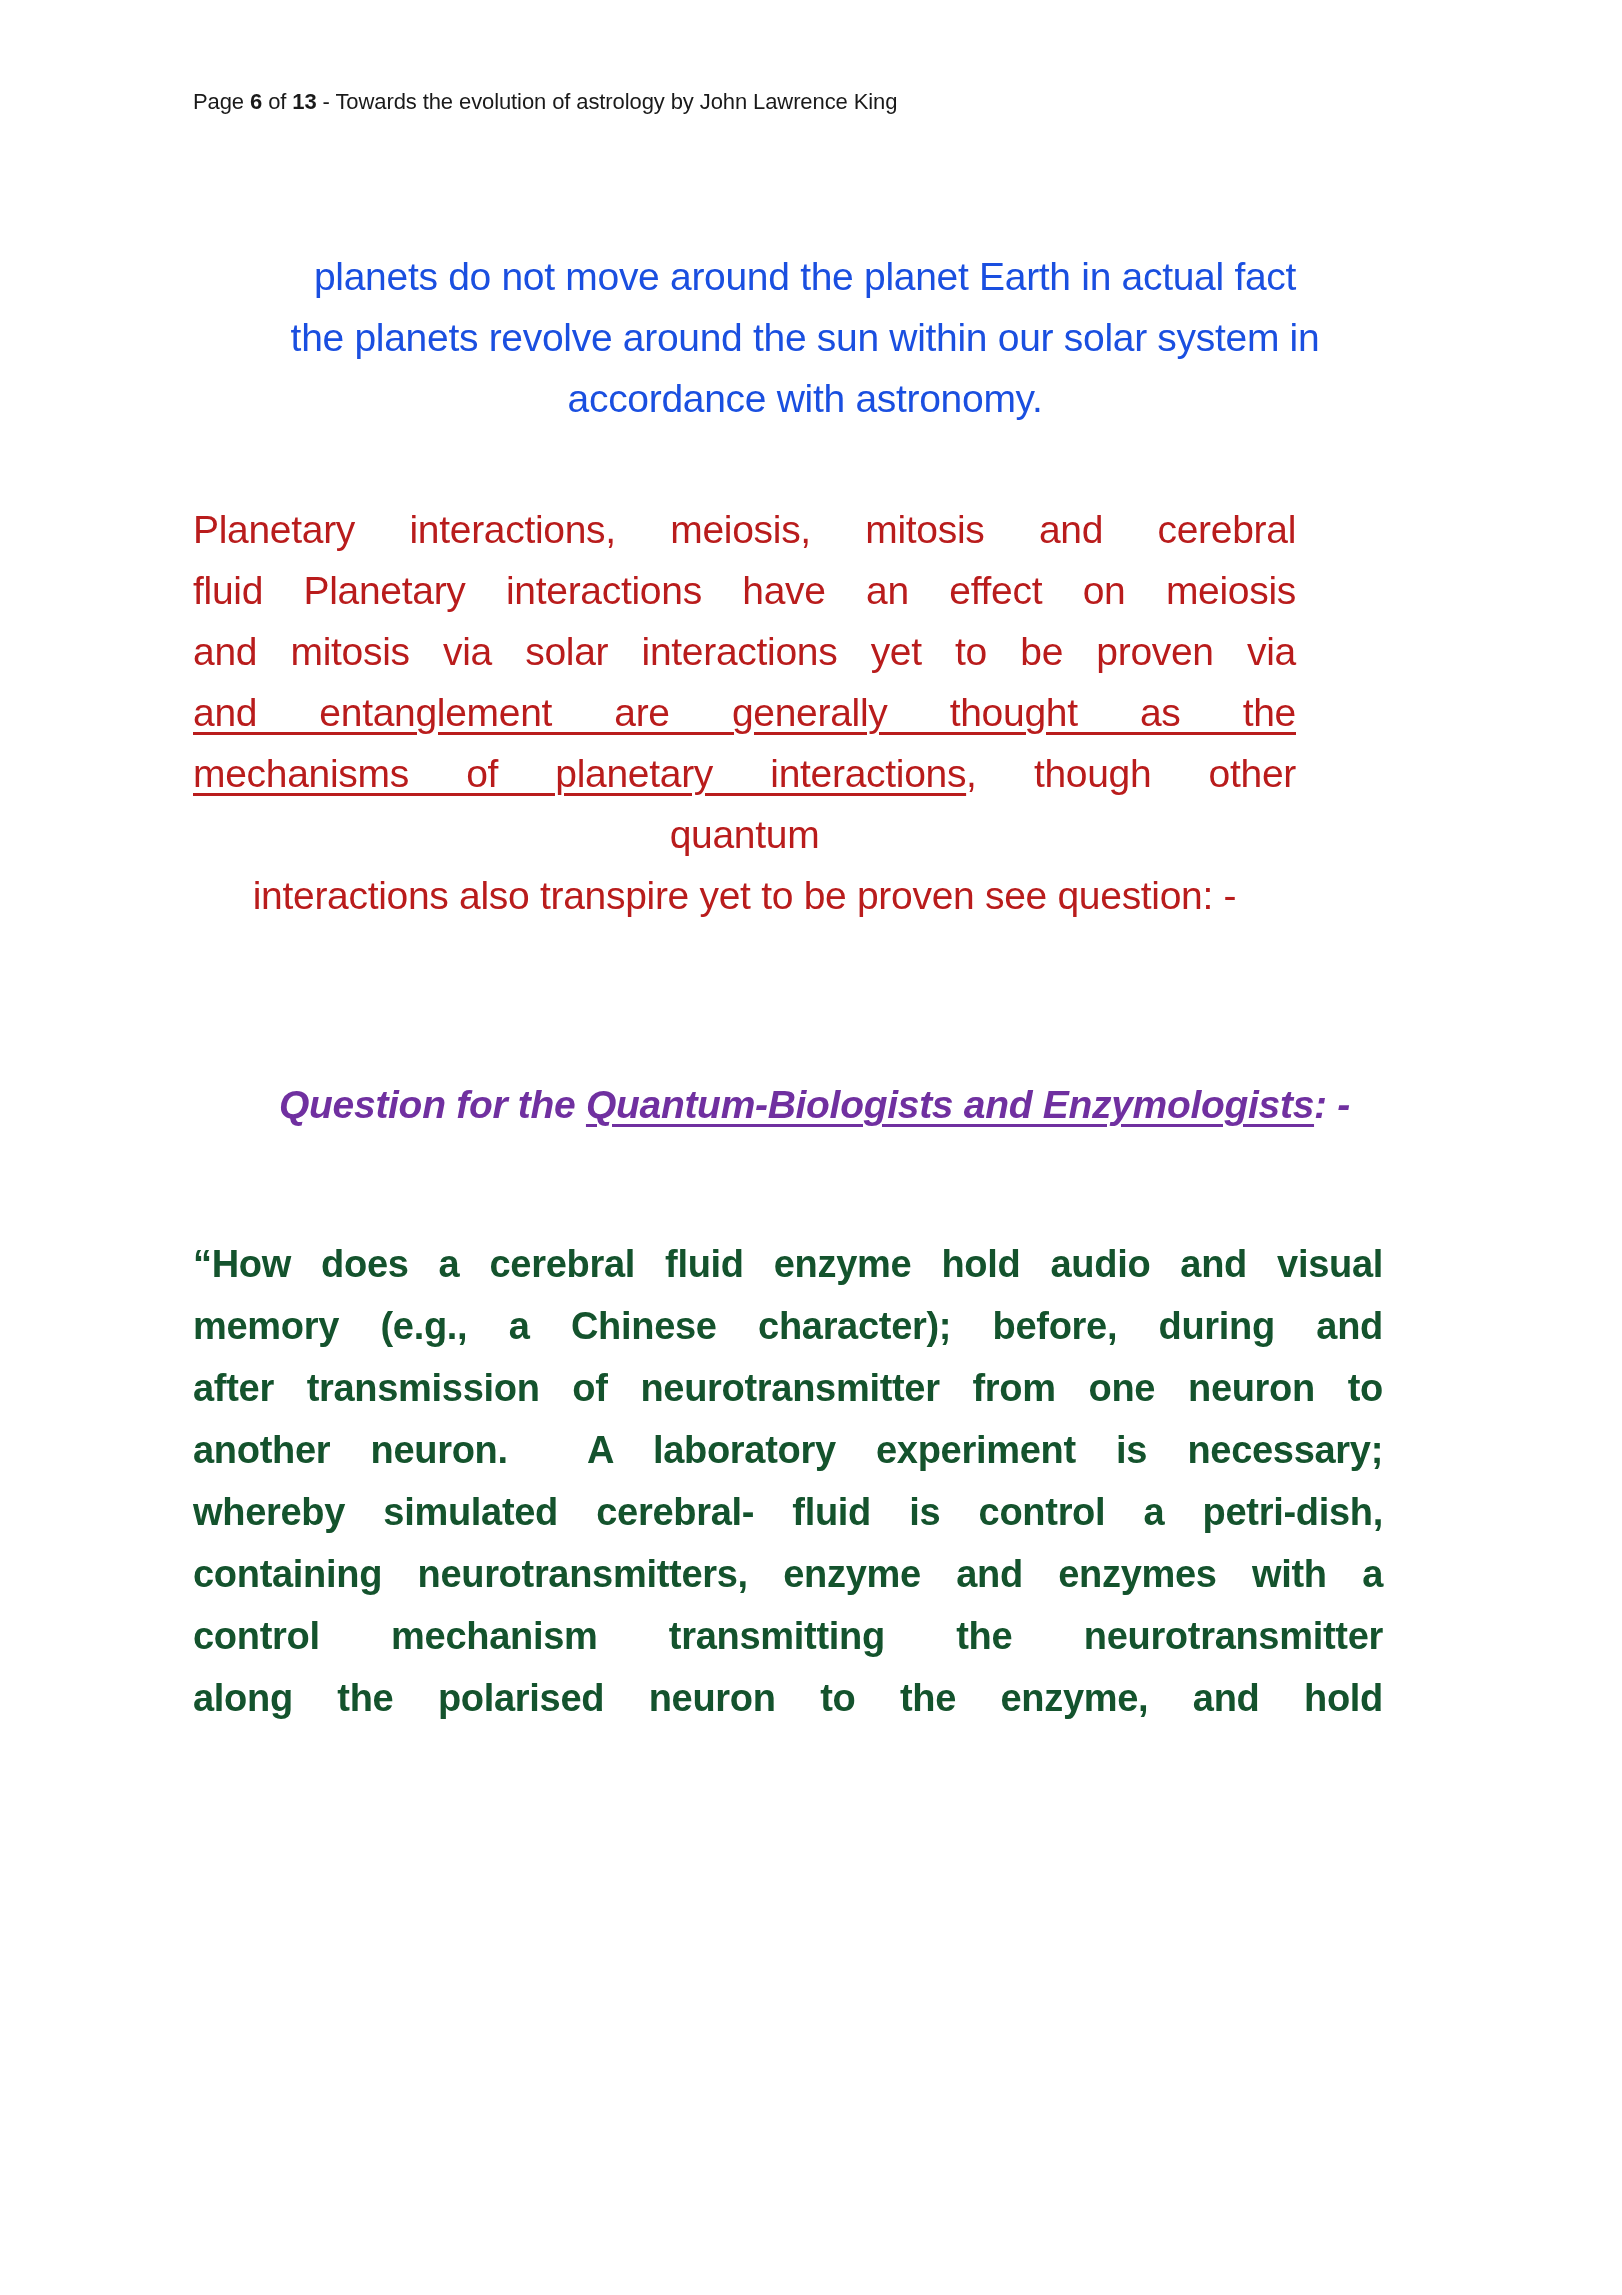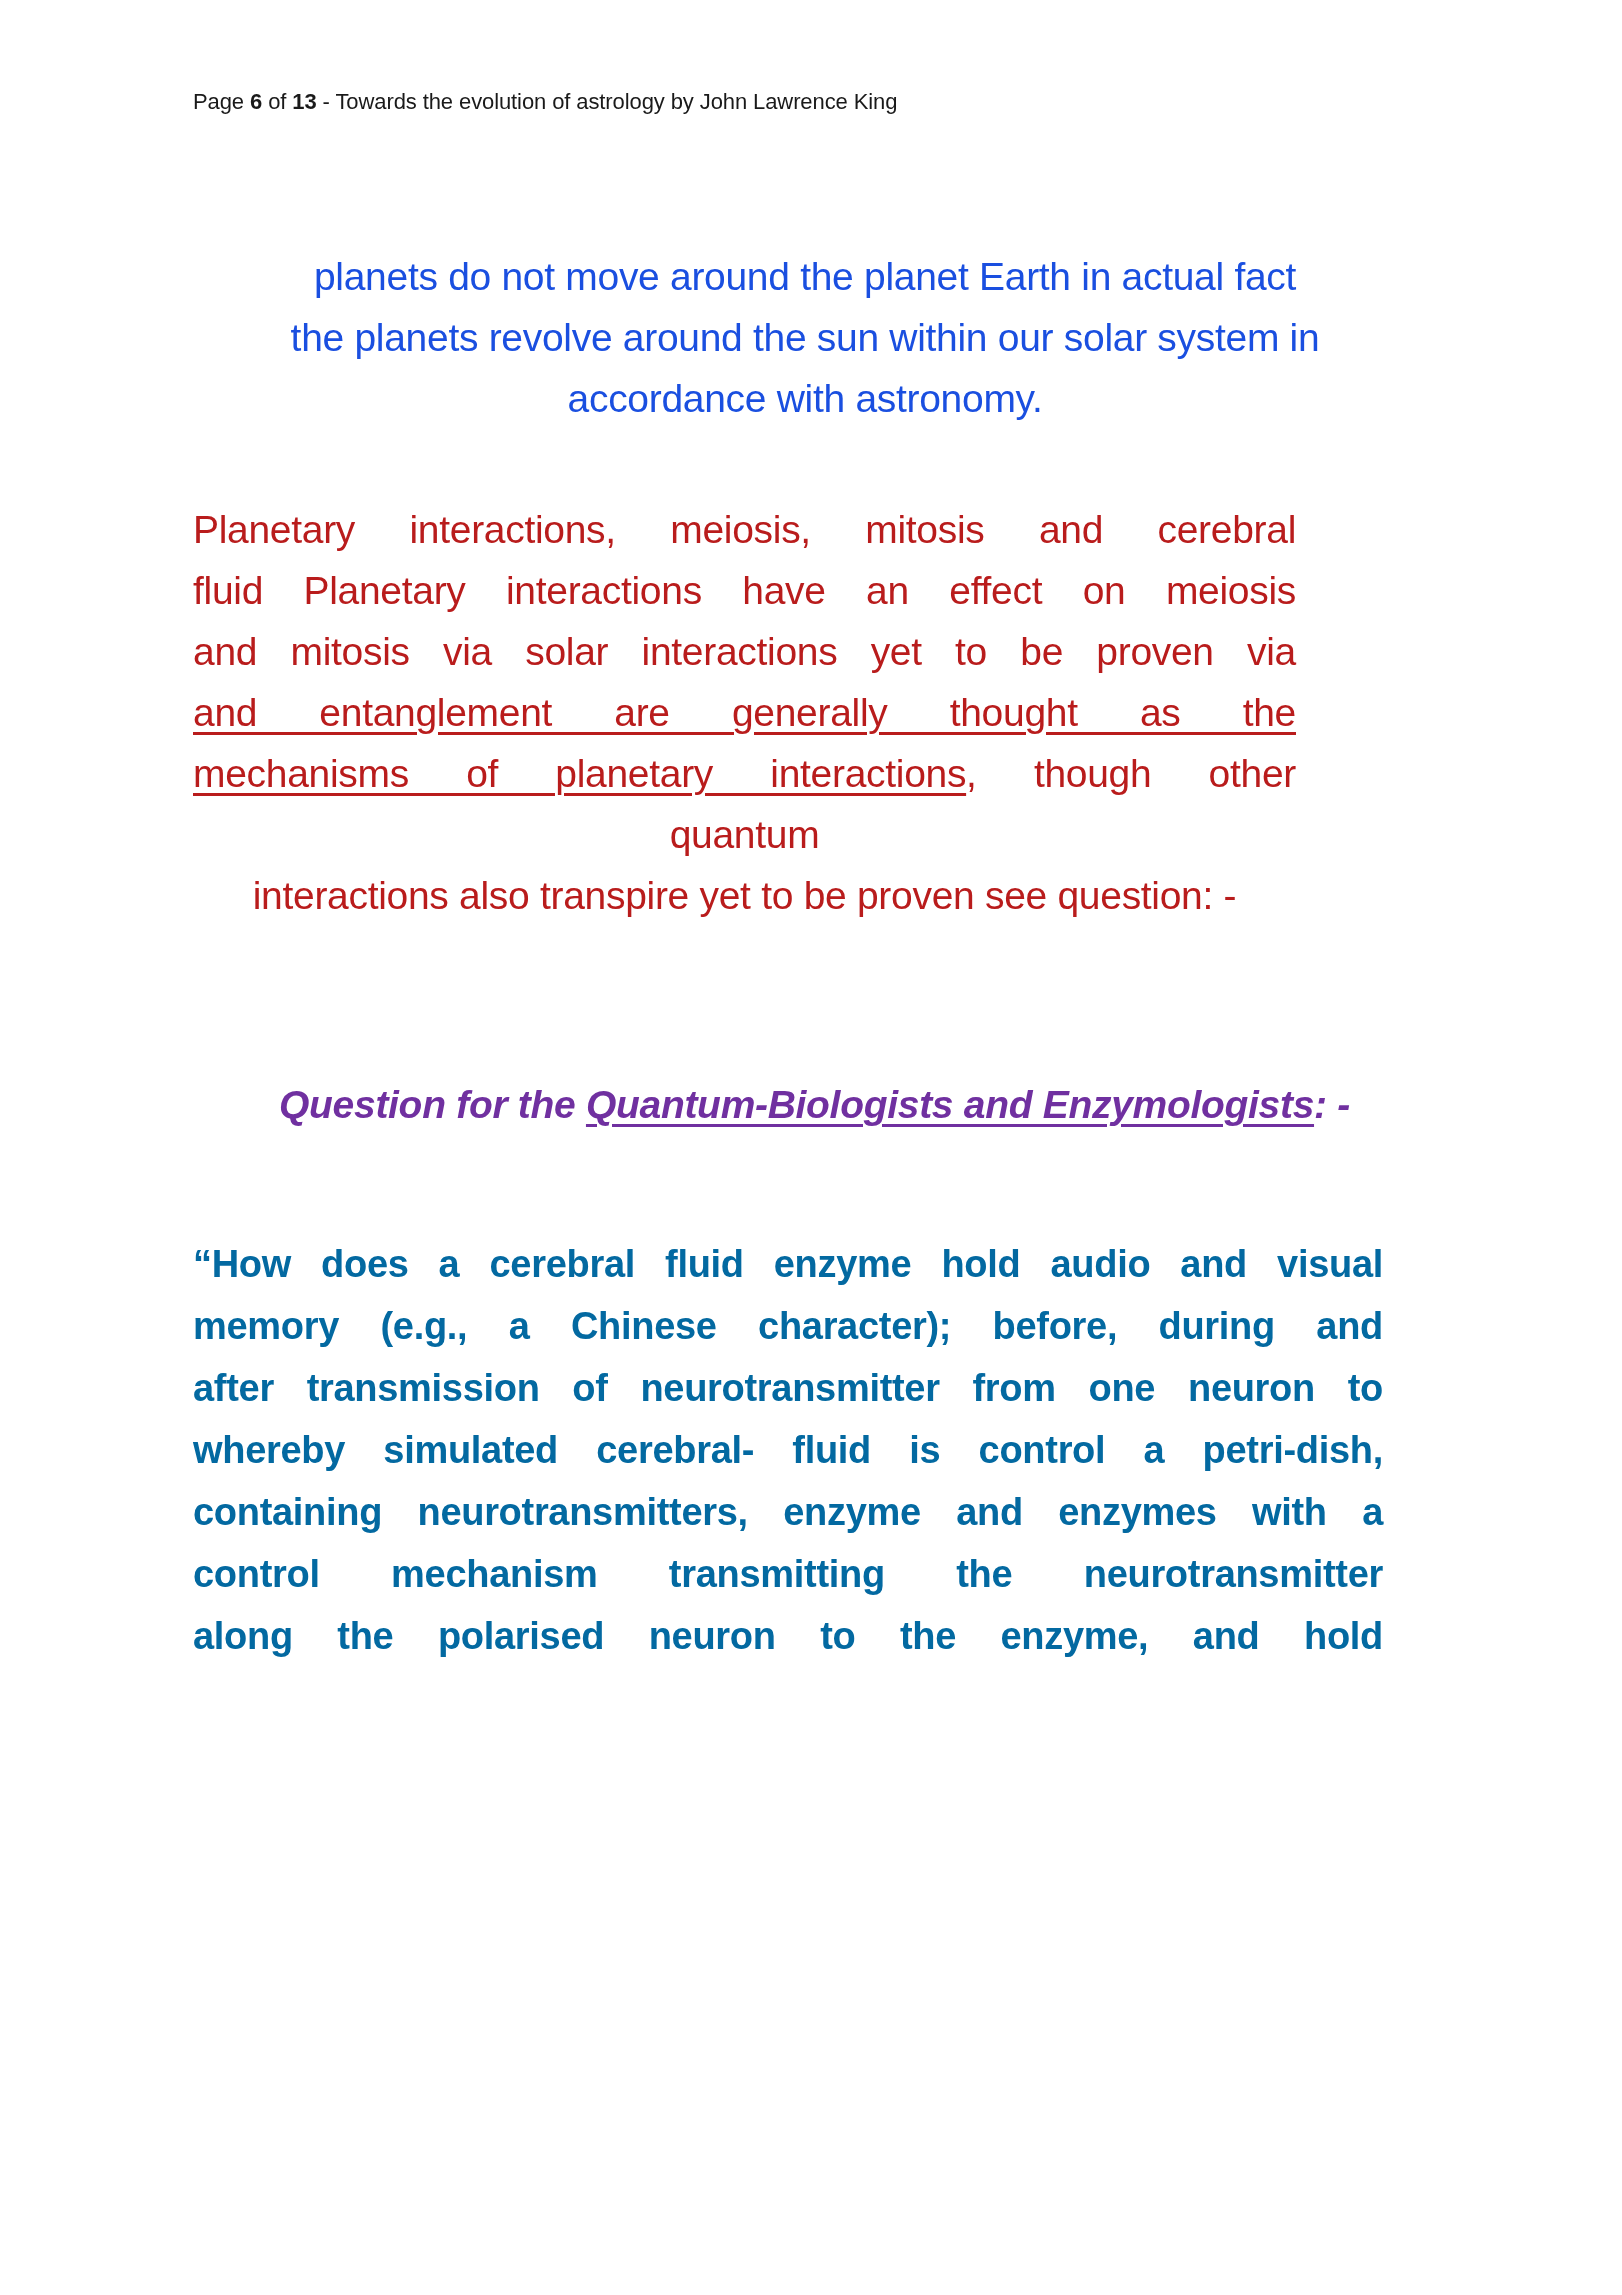--- a/index.html
+++ b/index.html
@@ -63,24 +63,25 @@
         <div class="line justify"><span>fluid Planetary interactions have an effect on meiosis</span></div>
         <div class="line justify"><span>and mitosis via solar interactions yet to be proven via</span></div>
         <div class="line justify"><span class="u">and entanglement are generally thought as the</span></div>
         <div class="line justify"><span class="u">mechanisms of planetary interactions</span><span>, though other</span></div>
         <div class="line plain"><span>quantum</span></div>
         <div class="line plain"><span>interactions also transpire yet to be proven see question: -</span></div>
       </div>
       <div class="para" style="top: 1081px; left: 193px; width: 1243px; font-size: 39px; line-height: 48px; color: rgb(112, 48, 160); font-weight: 700; font-style: italic;">
         <div class="line plain"><span>Question for the </span><span class="u">Quantum-Biologists and Enzymologists</span><span>: -</span></div>
       </div>
-      <div class="para" style="top: 1233px; left: 193px; width: 1190px; font-size: 38px; line-height: 62px; color: #0369a1; font-weight: 700;">
+      <div class="para" style="top: 1233px; left: 193px; width: 1190px; font-size: 38px; line-height: 62px; color: #14532d; font-weight: 700;">
         <div class="line justify"><span>“How does a cerebral fluid enzyme hold audio and visual</span></div>
         <div class="line justify"><span>memory (e.g., a Chinese character); before, during and</span></div>
         <div class="line justify"><span>after transmission of neurotransmitter from one neuron to</span></div>
+        <div class="line justify"><span>another neuron.&nbsp; A laboratory experiment is necessary;</span></div>
         <div class="line justify"><span>whereby simulated cerebral- fluid is control a petri-dish,</span></div>
         <div class="line justify"><span>containing neurotransmitters, enzyme and enzymes with a</span></div>
         <div class="line justify"><span>control mechanism transmitting the neurotransmitter</span></div>
         <div class="line justify"><span>along the polarised neuron to the enzyme, and hold</span></div>
       </div>
     </div>
 </div>
 
 
 </body></html>

